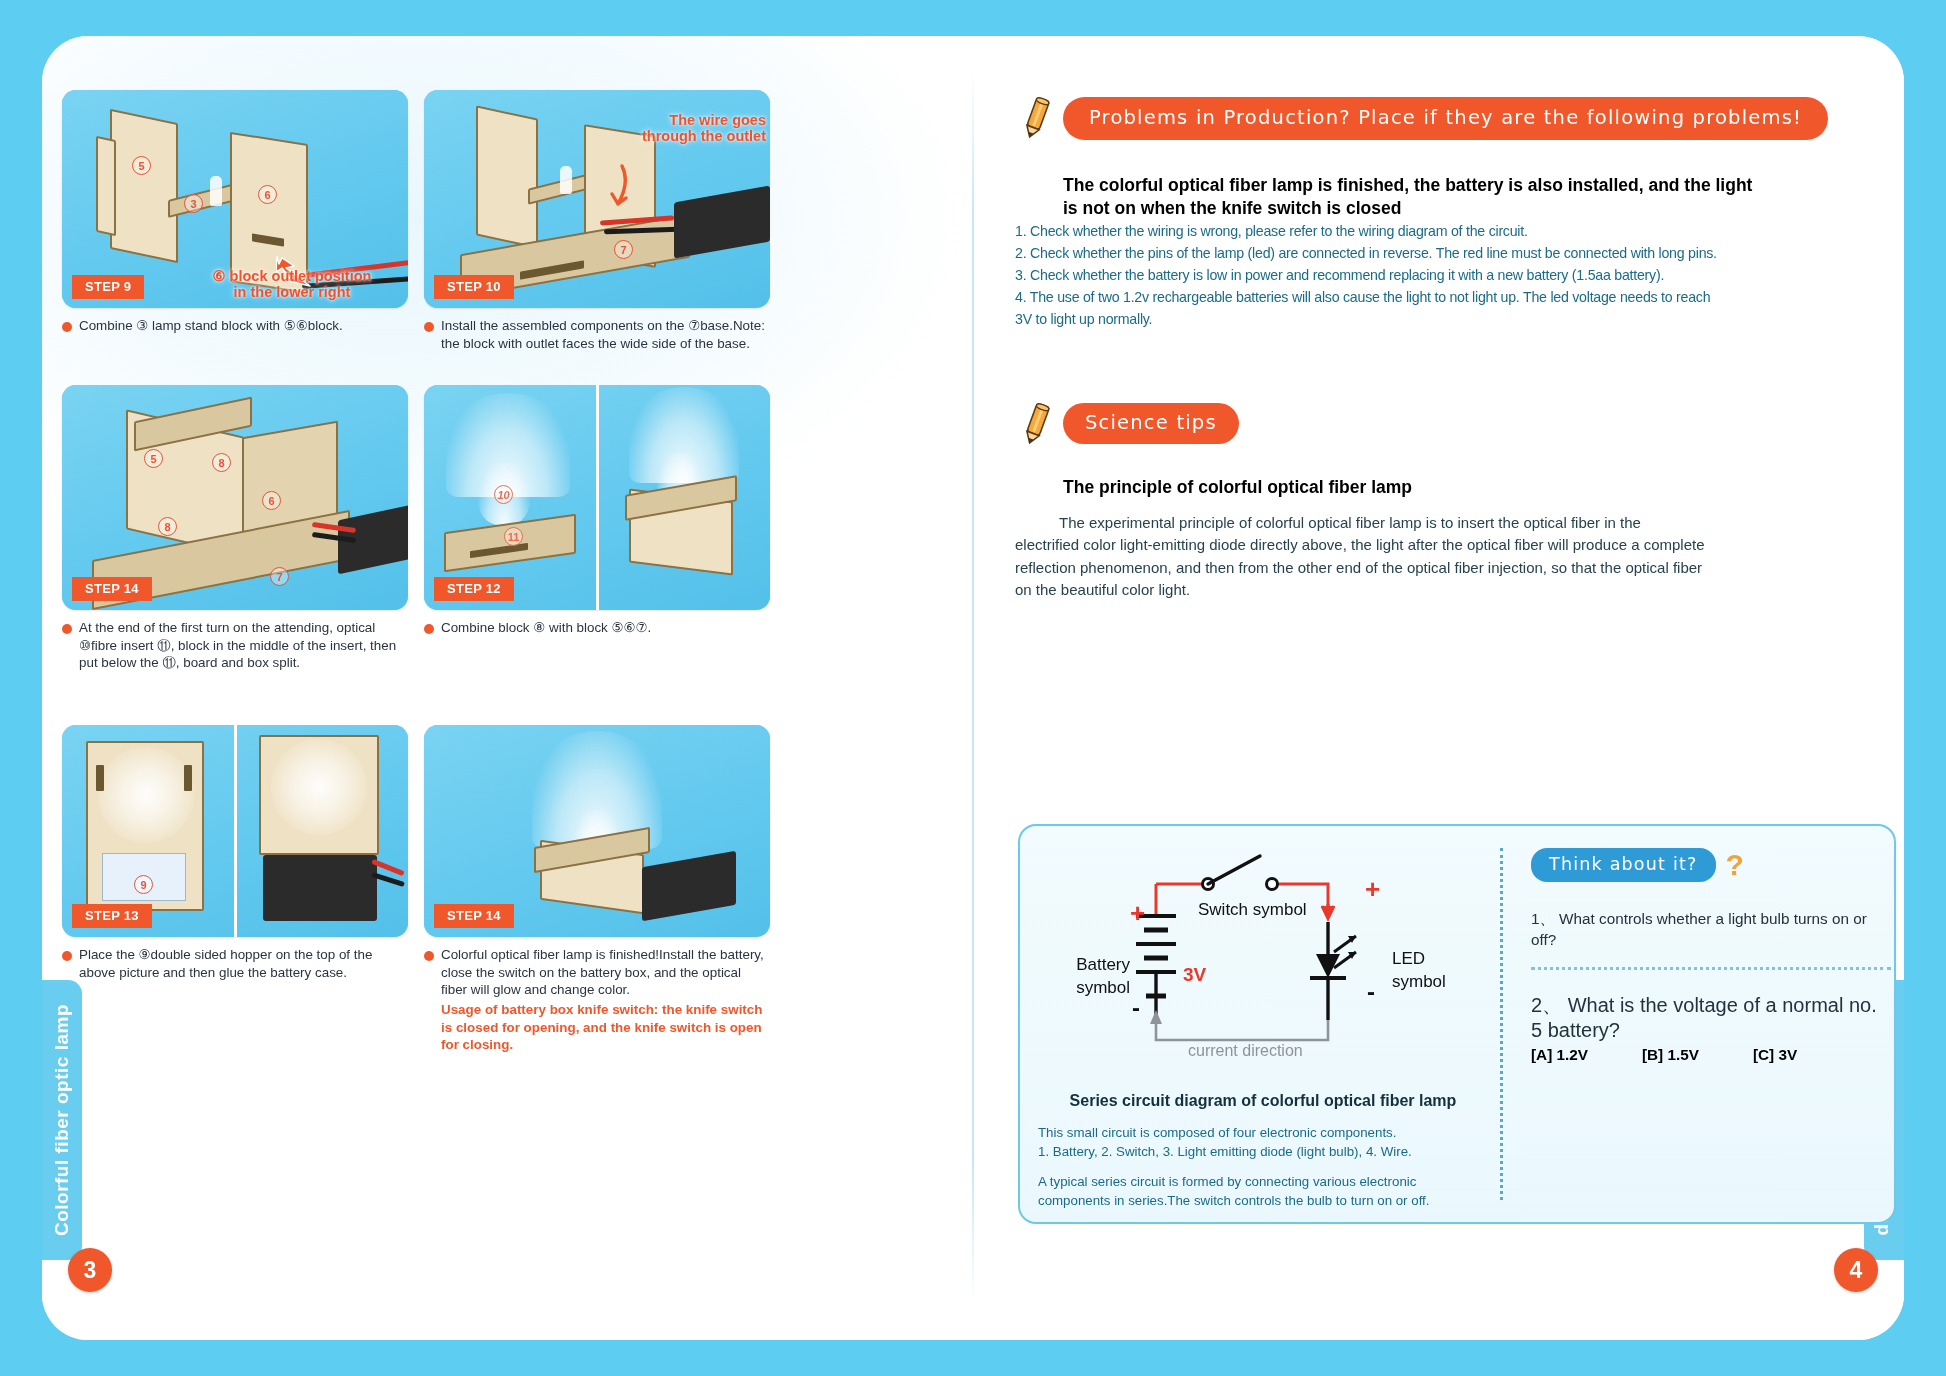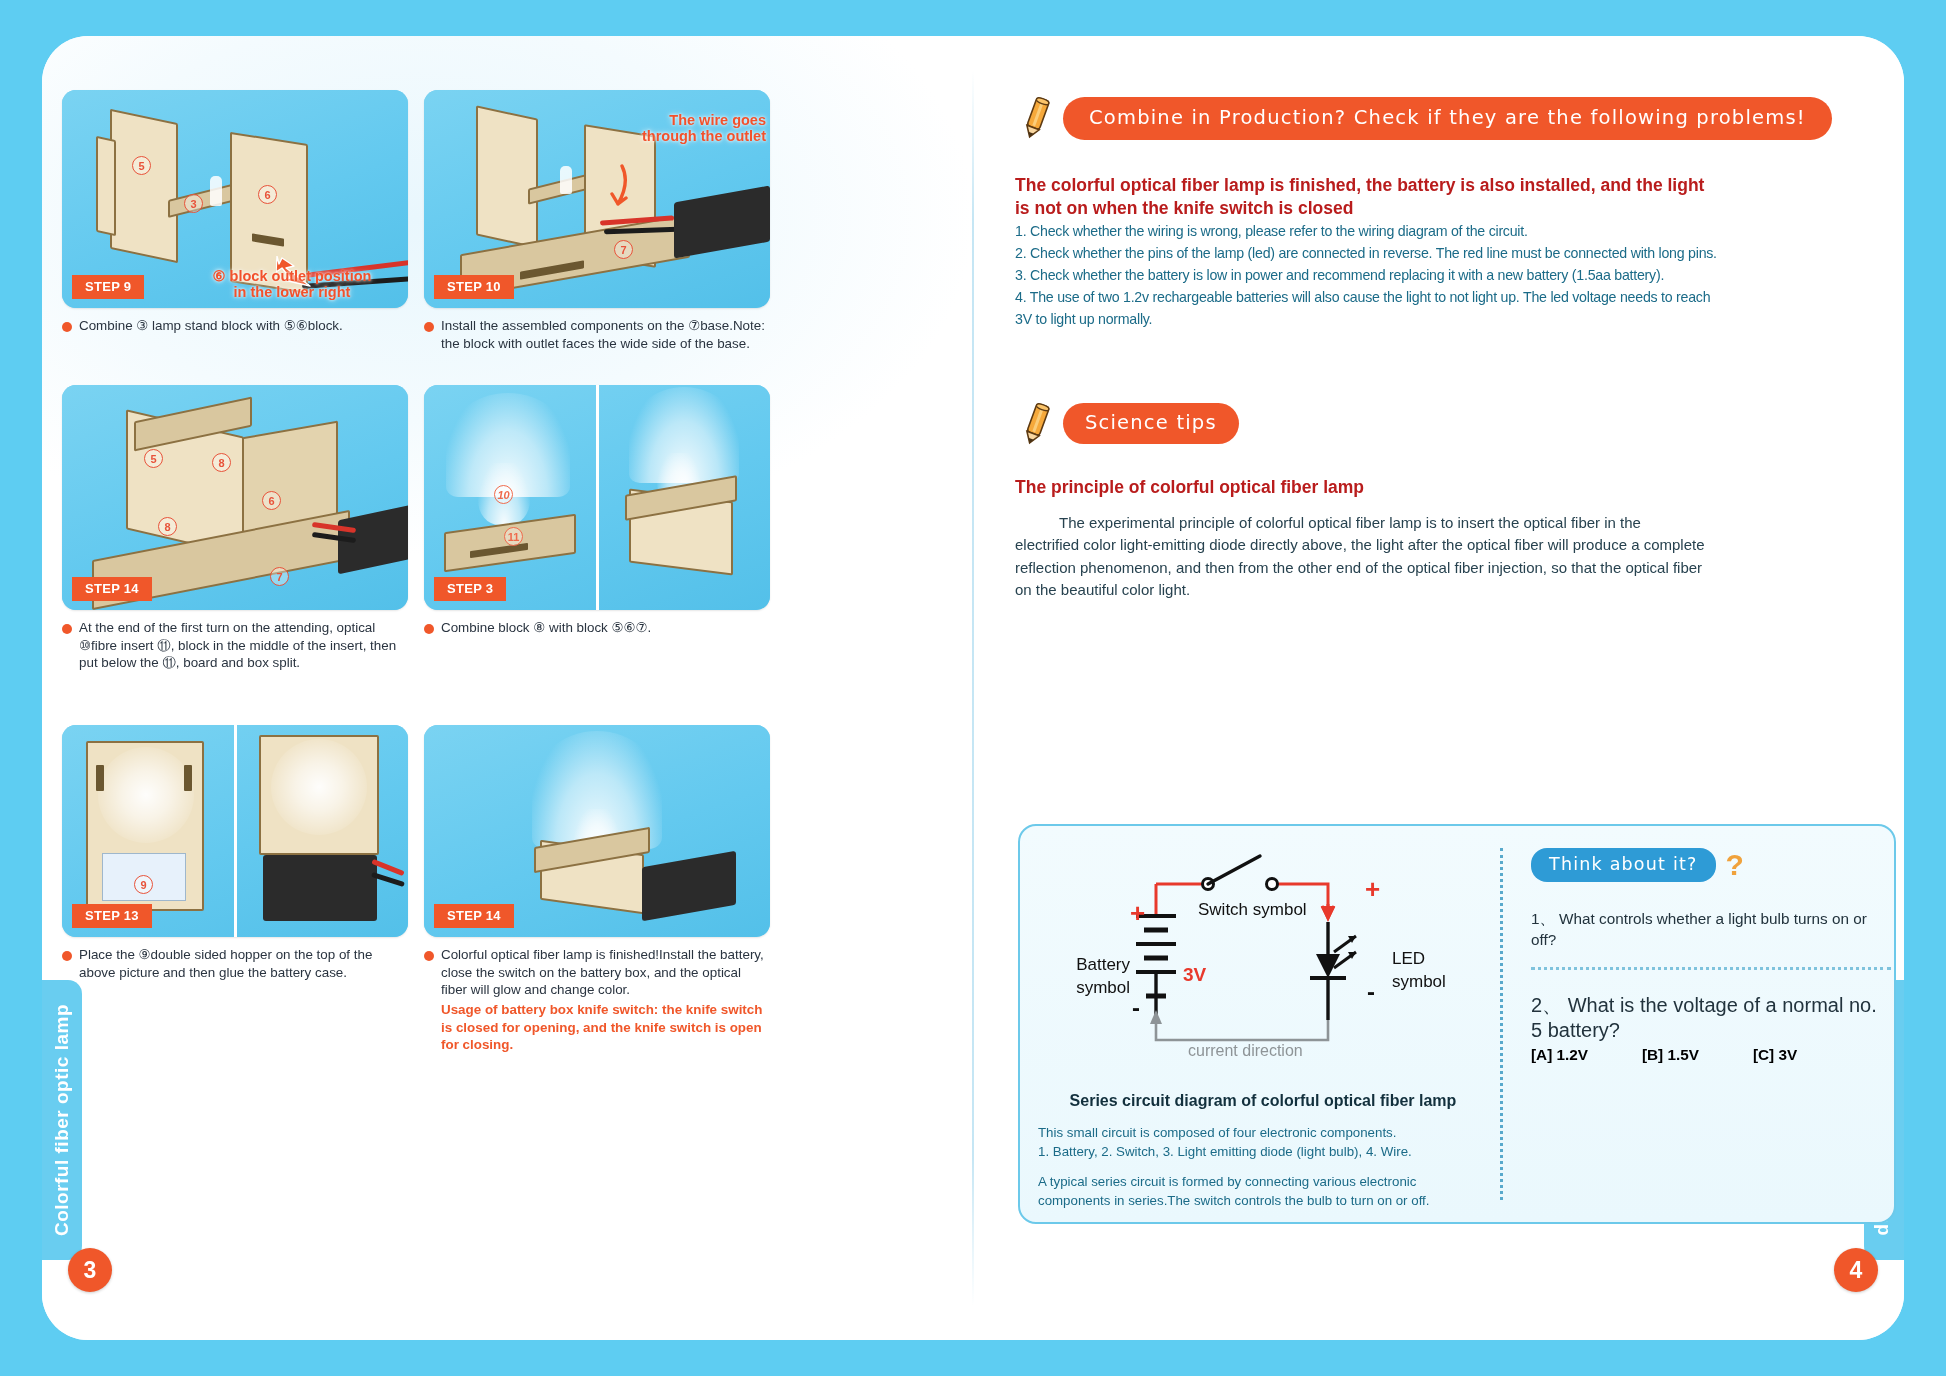--- a/index.html
+++ b/index.html
@@ -175,21 +175,21 @@
     padding: 9px 26px 11px;
     font-size: 19.5px;
     letter-spacing: 1.2px;
     font-family: "DejaVu Sans", sans-serif;
     font-weight: normal;
     white-space: nowrap;
   }
   .band-pill.blue { background: #2e9bd6; border-radius: 16px; padding: 6px 18px 8px; font-size: 17.5px; }
 
   .sec-title {
-    color: #b91c1c; font-weight: bold; font-size: 17.5px; line-height: 1.3;
+    color: #000000; font-weight: bold; font-size: 17.5px; line-height: 1.3; margin-left: 48px;
   }
   .sec-list { }
   .sec-list p {
     color: #1b6b88; font-size: 14.2px; line-height: 1.55;
     letter-spacing: -.25px;
   }
   .body-par {
     color: #27424f; font-size: 15px; line-height: 1.48;
   }
 
@@ -342,21 +342,21 @@
               <div class="num-callout light" style="left:70px;top:100px;font-style:italic;">10</div>
               <div class="num-callout light" style="left:80px;top:142px;text-align:center;">11</div>
             </div>
             <div class="half">
               <div class="fiber" style="left:30px;top:2px;width:110px;height:96px;"></div>
               <div class="fiber" style="left:58px;top:68px;width:44px;height:50px;border-radius:6px 6px 40% 40%;"></div>
               <div class="wood" style="left:30px;top:110px;width:104px;height:74px;transform:skewY(7deg);"></div>
               <div class="wood edge" style="left:26px;top:100px;width:112px;height:26px;transform:skewY(-10deg);"></div>
             </div>
           </div>
-          <div class="step-badge">STEP 3</div>
+          <div class="step-badge">STEP 12</div>
         </div>
 
       </div>
       <div class="caption-row">
         <div class="caption">
           <div class="bullet"></div>
           <div class="caption-text">At the end of the first turn on the attending, optical ⑩fibre insert ⑪, block in the middle of the insert, then put below the ⑪, board and box split.</div>
         </div>
         <div class="caption">
           <div class="bullet"></div>
@@ -423,21 +423,21 @@
     <div class="head-band">
       <svg class="pencil" viewBox="0 0 42 44">
         <g transform="rotate(20 21 22)">
           <rect x="15" y="2" width="13" height="30" rx="3" fill="#f6a93b" stroke="#5d3a12" stroke-width="1.6"></rect>
           <rect x="20" y="4" width="3" height="26" fill="#fdd68a" opacity=".8"></rect>
           <ellipse cx="21.5" cy="4" rx="6.5" ry="2.6" fill="#fbc46a" stroke="#5d3a12" stroke-width="1.4"></ellipse>
           <path d="M15,32 L21.5,42 L28,32 Z" fill="#f8d6a0" stroke="#5d3a12" stroke-width="1.6"></path>
           <path d="M18.6,37.6 L21.5,42 L24.4,37.6 Z" fill="#4a3216"></path>
         </g>
       </svg>
-      <div class="band-pill">Combine in Production? Check if they are the following problems!</div>
+      <div class="band-pill">Problems in Production? Place if they are the following problems!</div>
     </div>
 
     <div class="sec-title" style="margin-top:34px;width:700px;">The colorful optical fiber lamp is finished, the battery is also installed, and the light is not on when the knife switch is closed</div>
 
     <div class="sec-list">
       <p>1. Check whether the wiring is wrong, please refer to the wiring diagram of the circuit.</p>
       <p>2. Check whether the pins of the lamp (led) are connected in reverse. The red line must be connected with long pins.</p>
       <p>3. Check whether the battery is low in power and recommend replacing it with a new battery (1.5aa battery).</p>
       <p style="width:700px;">4. The use of two 1.2v rechargeable batteries will also cause the light to not light up. The led voltage needs to reach 3V to light up normally.</p>
     </div>

